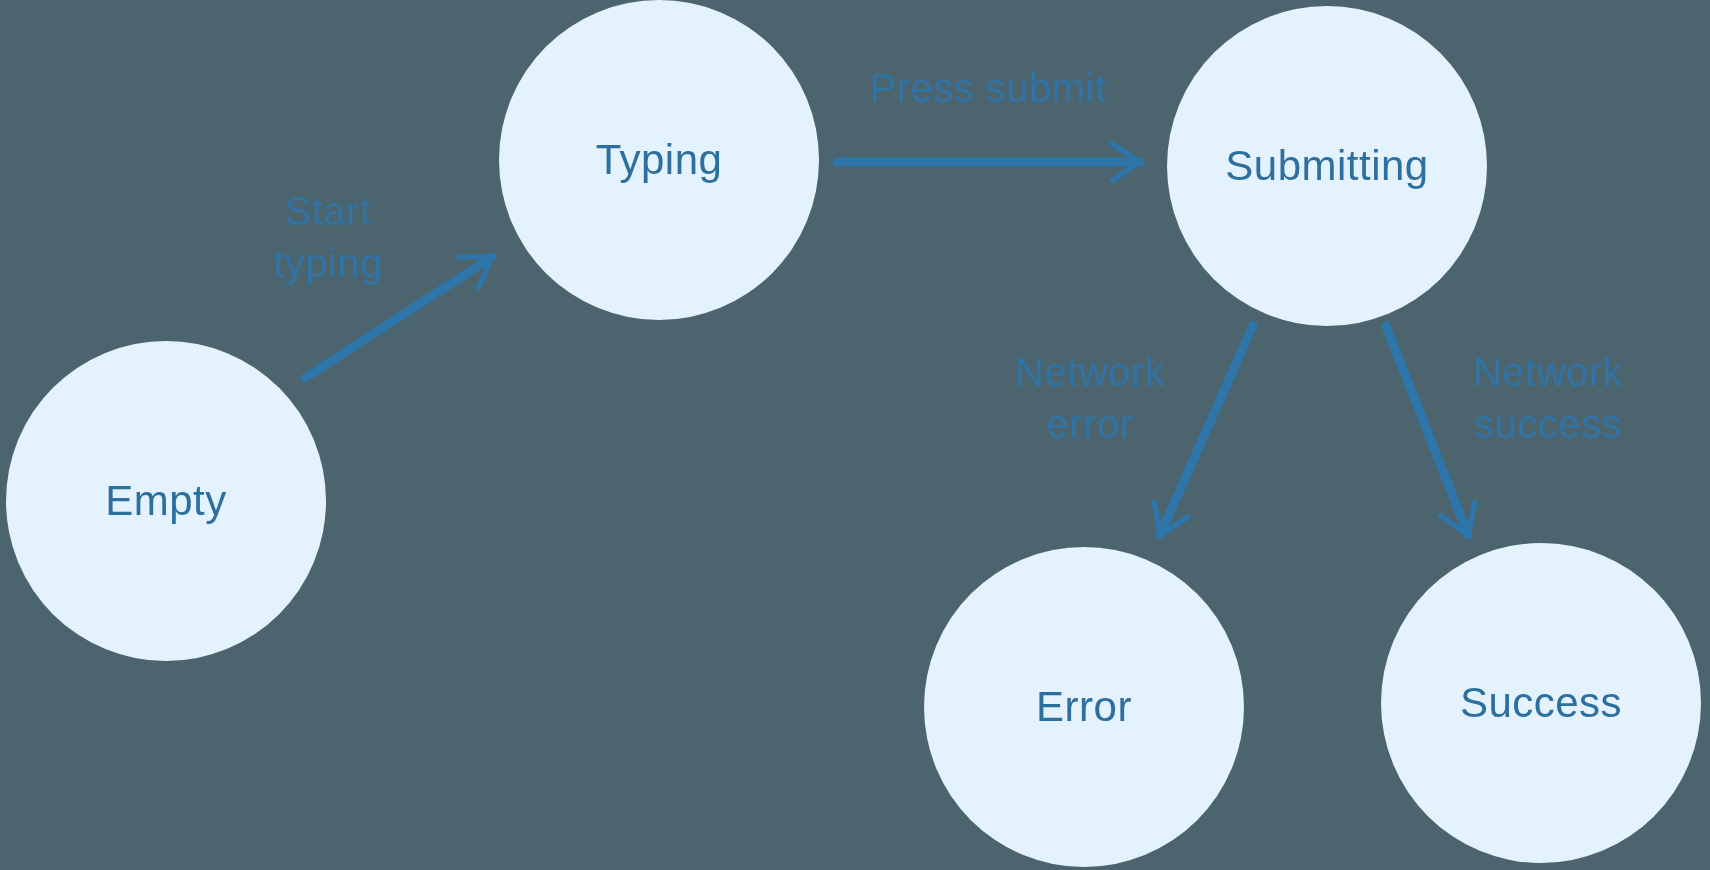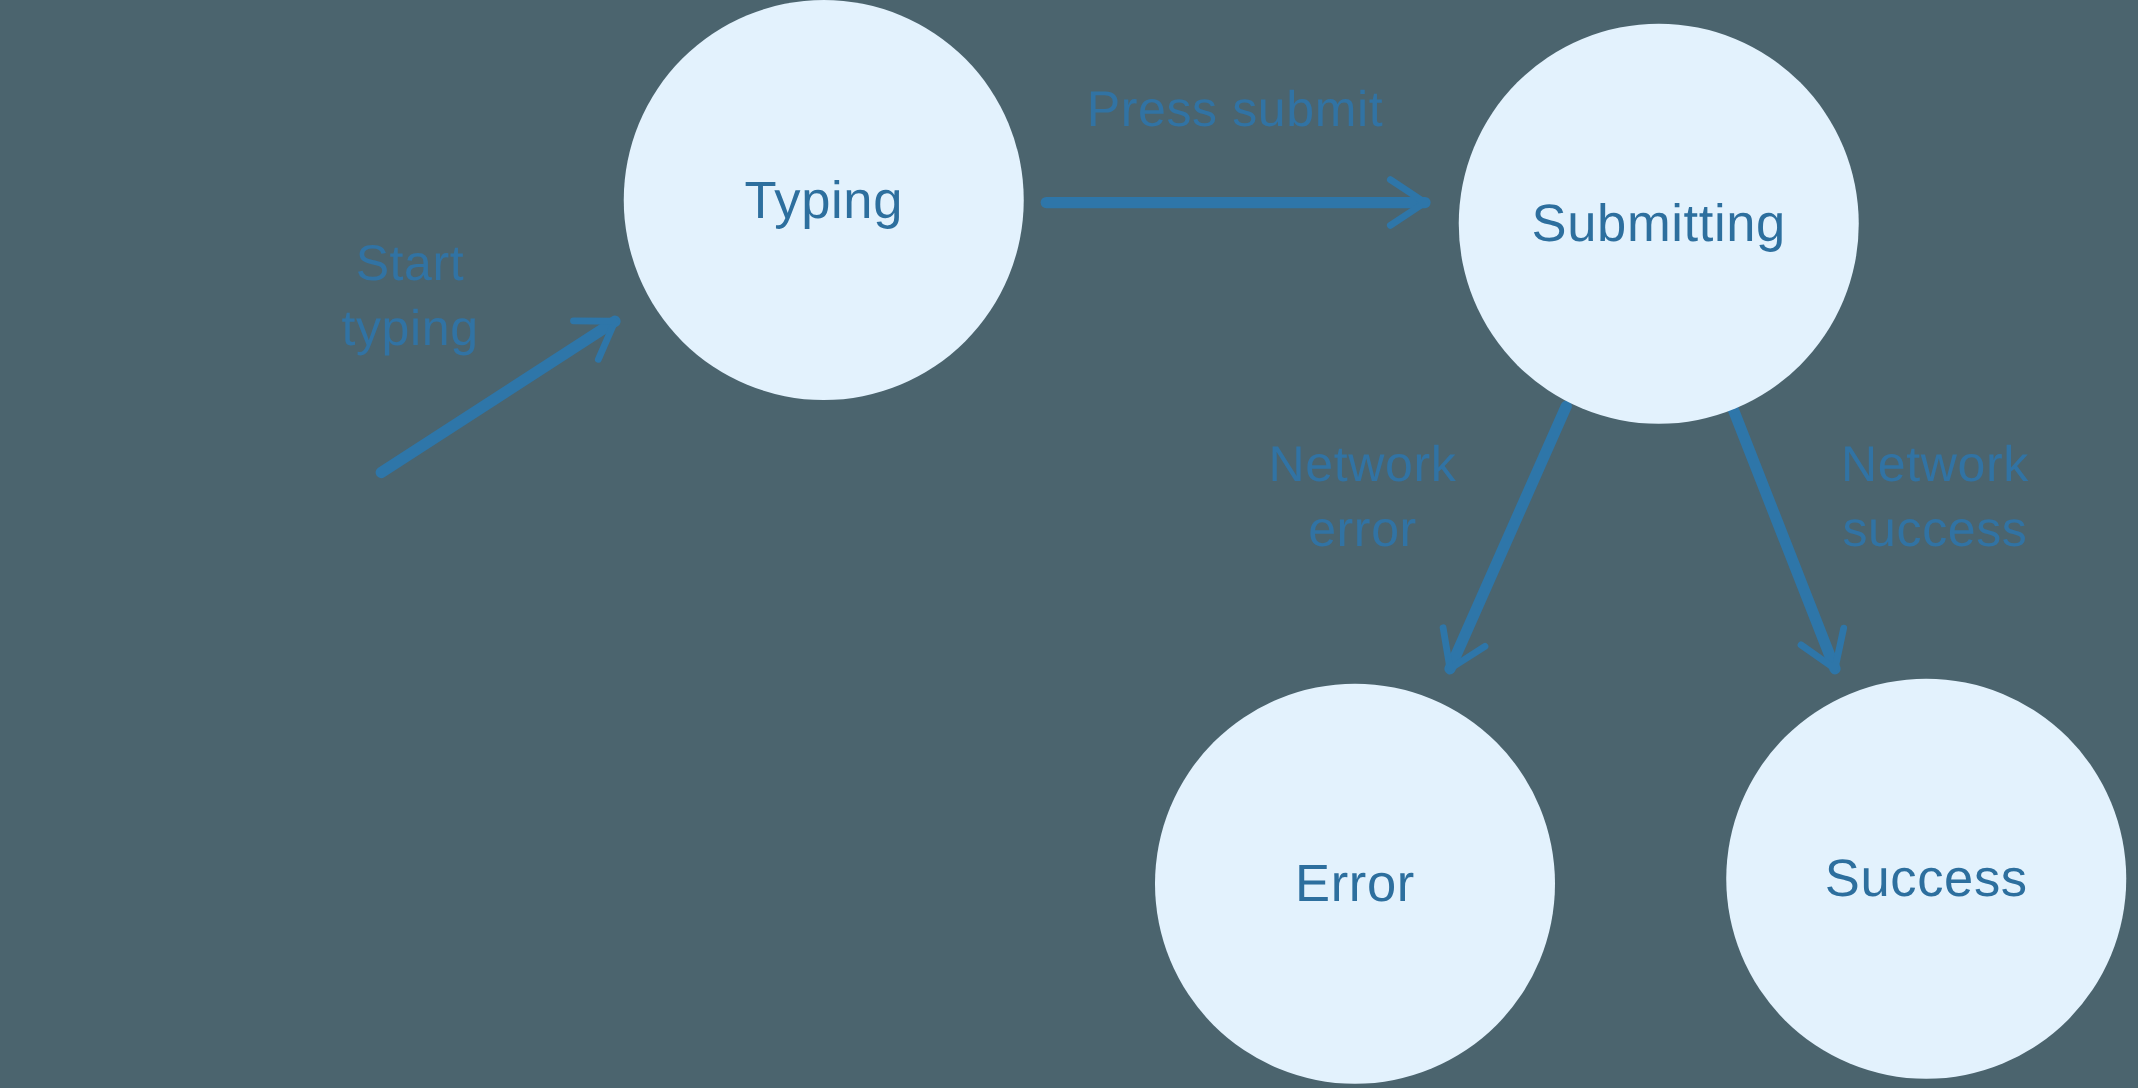--- a/index.html
+++ b/index.html
@@ -38,21 +38,21 @@
     justify-content: center;
   }
   .node-label {
     color: var(--node-text);
     font-size: 42px;
     letter-spacing: 0.5px;
     white-space: nowrap;
   }
   .node-empty      { left: 6px;    top: 341px; }
   .node-typing     { left: 499px;  top: 0px;   }
-  .node-submitting { left: 1167px; top: 19px; text-align: center;   }
+  .node-submitting { left: 1167px; top: 6px; text-align: center;   }
   .node-error      { left: 924px;  top: 547px; }
   .node-success    { left: 1381px; top: 543px; }
 
   .transition-label {
     position: absolute;
     transform: translate(-50%, -50%);
     color: var(--transition-label);
     font-size: 40px;
     line-height: 52px;
     letter-spacing: 0.5px;
@@ -76,20 +76,23 @@
       </marker>
     </defs>
     <g fill="none" stroke="currentColor" stroke-width="9" stroke-linecap="round">
       <path d="M305 378 L492 257" marker-end="url(#arrowhead)"></path>
       <path d="M837 162 L1140 162" marker-end="url(#arrowhead)"></path>
       <path d="M1253 325 L1160 535" marker-end="url(#arrowhead)"></path>
       <path d="M1386 326 L1468 535" marker-end="url(#arrowhead)"></path>
     </g>
   </svg>
 
+  <div class="node node-empty">
+    <span class="node-label">Empty</span>
+  </div>
 
   <div class="node node-typing">
     <span class="node-label">Typing</span>
   </div>
 
   <div class="node node-submitting">
     <span class="node-label">Submitting</span>
   </div>
 
   <div class="node node-error">

